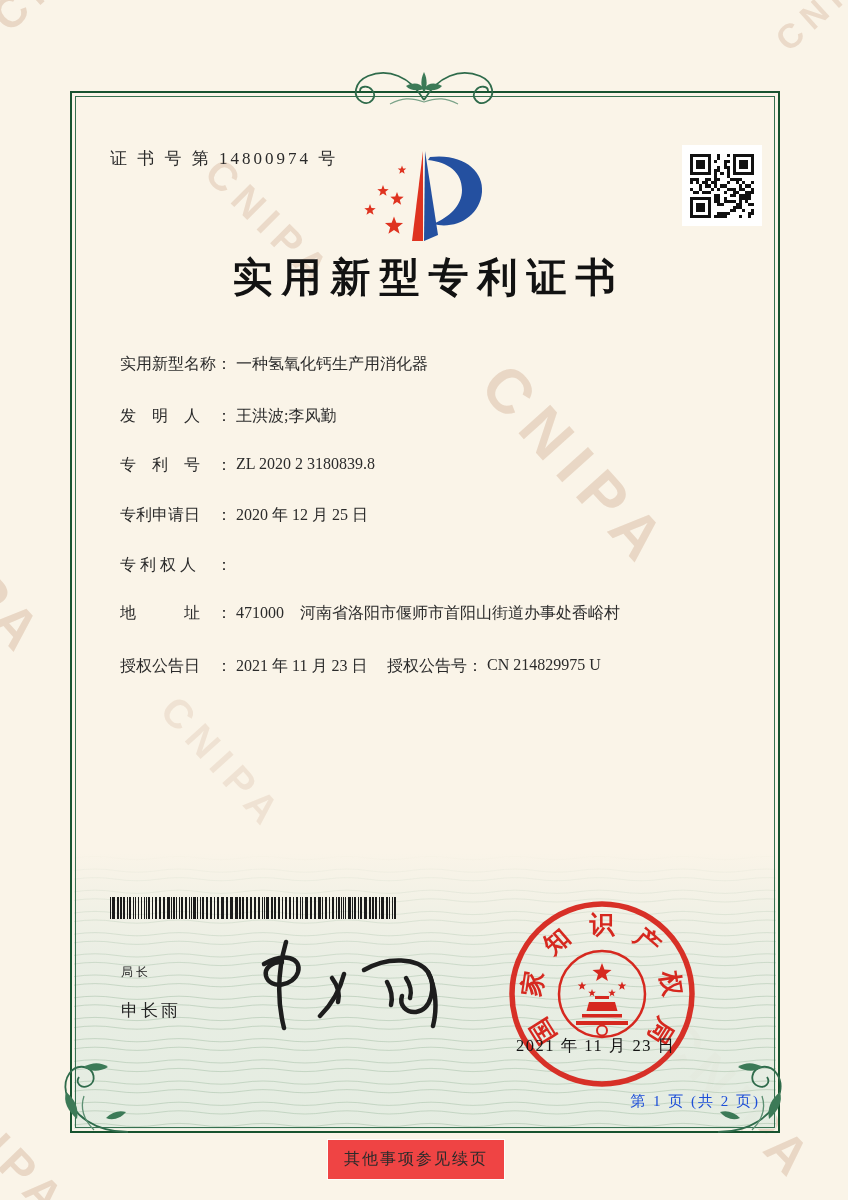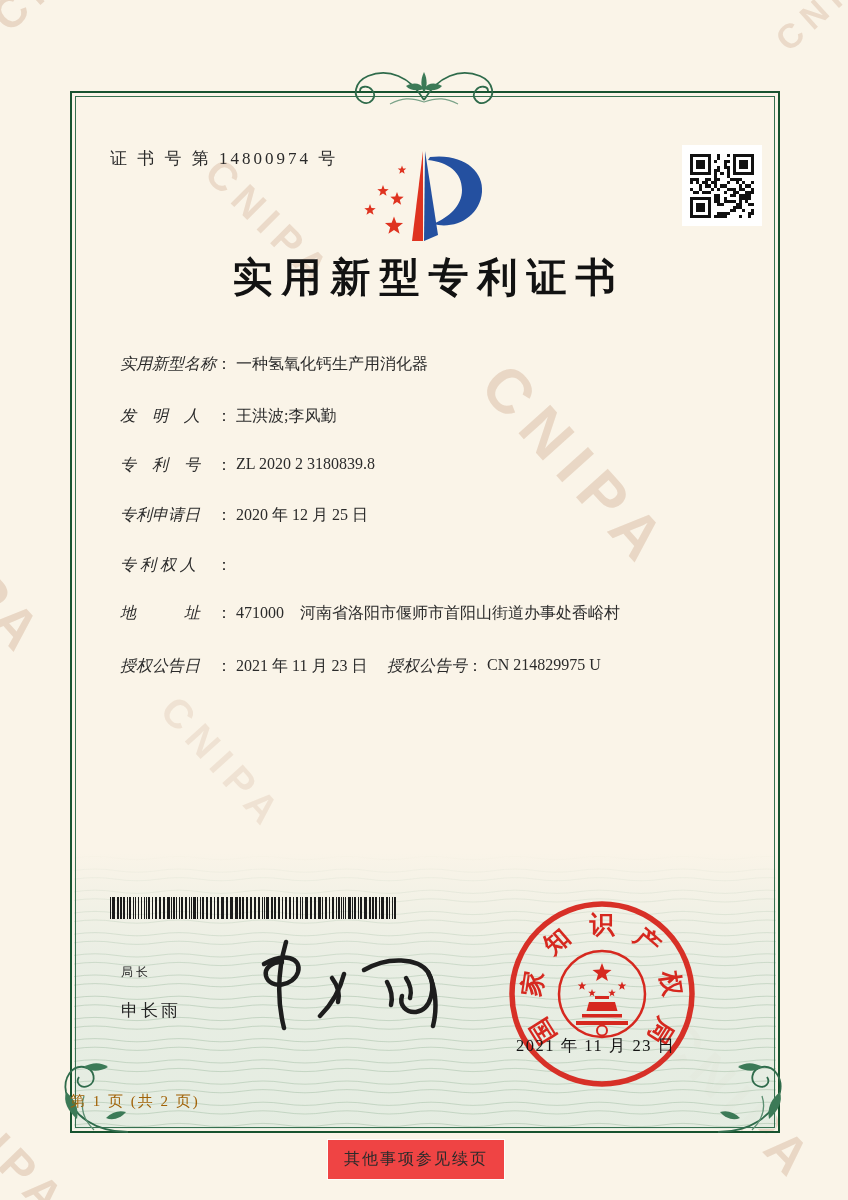--- a/index.html
+++ b/index.html
@@ -35,34 +35,34 @@
   .cert-no{position:absolute;left:110px;top:147px;font-size:17px;letter-spacing:3px;color:#2a2a2a;z-index:4;}
   .qr-box{position:absolute;left:682px;top:145px;width:80px;height:81px;background:#fff;z-index:4;
     display:flex;align-items:center;justify-content:center;}
   .logo{position:absolute;left:352px;top:144px;z-index:4;}
   .title{
     position:absolute;left:0;top:250px;width:848px;text-align:center;z-index:4;
     font-size:40px;font-weight:700;letter-spacing:9px;padding-left:9px;box-sizing:border-box;color:#121212;
   }
   
   .field-row{position:absolute;left:120px;display:flex;font-size:16px;z-index:4;color:#2b2b2b;}
-  .f-label{width:96px;white-space:pre;font-style:italic;}
+  .f-label{width:96px;white-space:pre;}
   .f-label.natural{width:auto;}
   .f-colon{width:20px;}
   .f-value{white-space:pre;}
   .paras{position:absolute;left:110px;top:690px;width:637px;z-index:4;font-size:16px;line-height:32.5px;text-align:justify;color:#2b2b2b;}
   .paras p{margin:0;text-indent:2em;}
   
   #barcode{position:absolute;left:110px;top:897px;z-index:4;}
   .signer-title{position:absolute;left:121px;top:964px;font-size:12px;letter-spacing:3px;z-index:4;}
   .signer-name{position:absolute;left:121px;top:999px;font-size:17px;letter-spacing:3px;z-index:4;}
   #signature{position:absolute;left:248px;top:926px;z-index:4;}
   #seal{position:absolute;left:504px;top:896px;z-index:4;}
   .seal-date{position:absolute;left:516px;top:1035px;font-size:16.5px;letter-spacing:1.5px;color:#151515;z-index:5;white-space:pre;}
-  .page-note{position:absolute;left:70px;top:1092px;width:690px;text-align:left;font-size:15px;letter-spacing:2px;z-index:4;color:#a16207;}
+  .page-note{position:absolute;left:70px;top:1092px;width:690px;text-align:right;font-size:15px;letter-spacing:2px;z-index:4;color:#1d4ed8;}
   .cont-box{
     position:absolute;left:328px;top:1140px;background:#ef4444;padding:9px 16px;z-index:4;
     font-size:16px;letter-spacing:2px;color:#2b2b2b;box-shadow:0 0 0 1px rgba(255,255,255,.8);
   }
   
   .orn{position:absolute;z-index:4;pointer-events:none;}
 </style>
 </head>
 <body>
 

